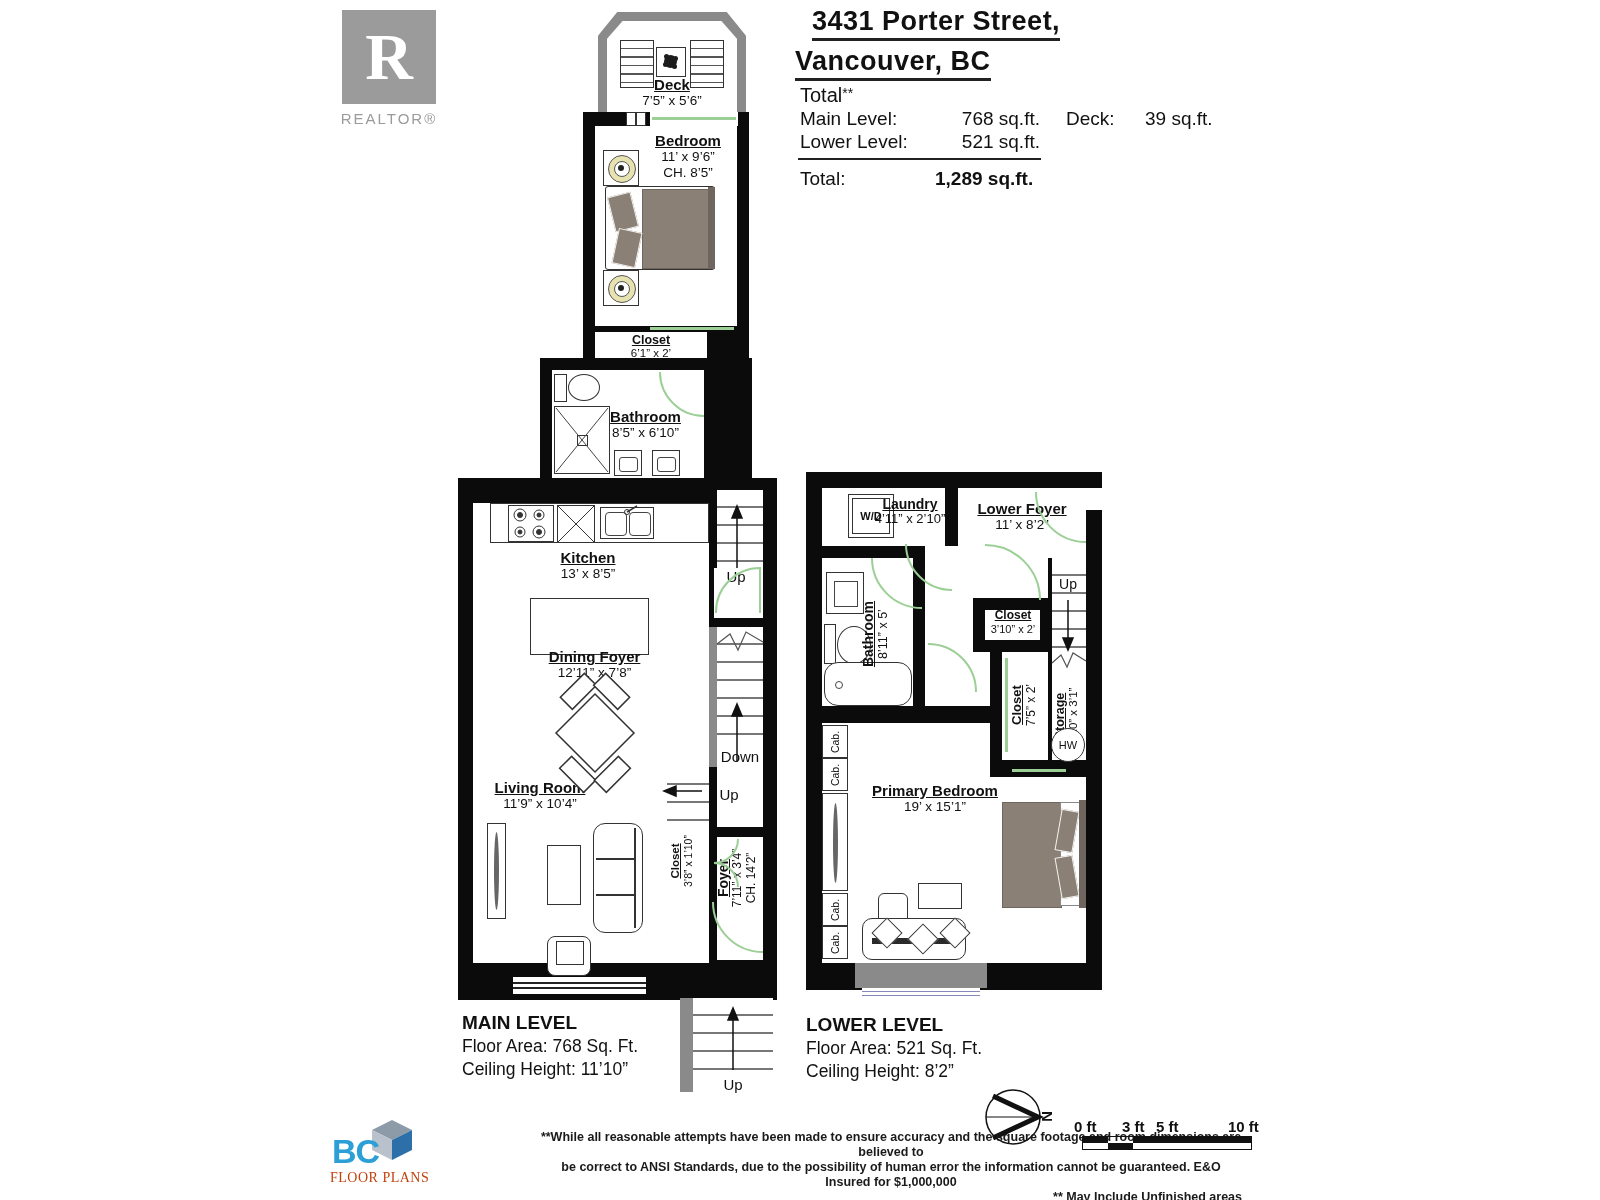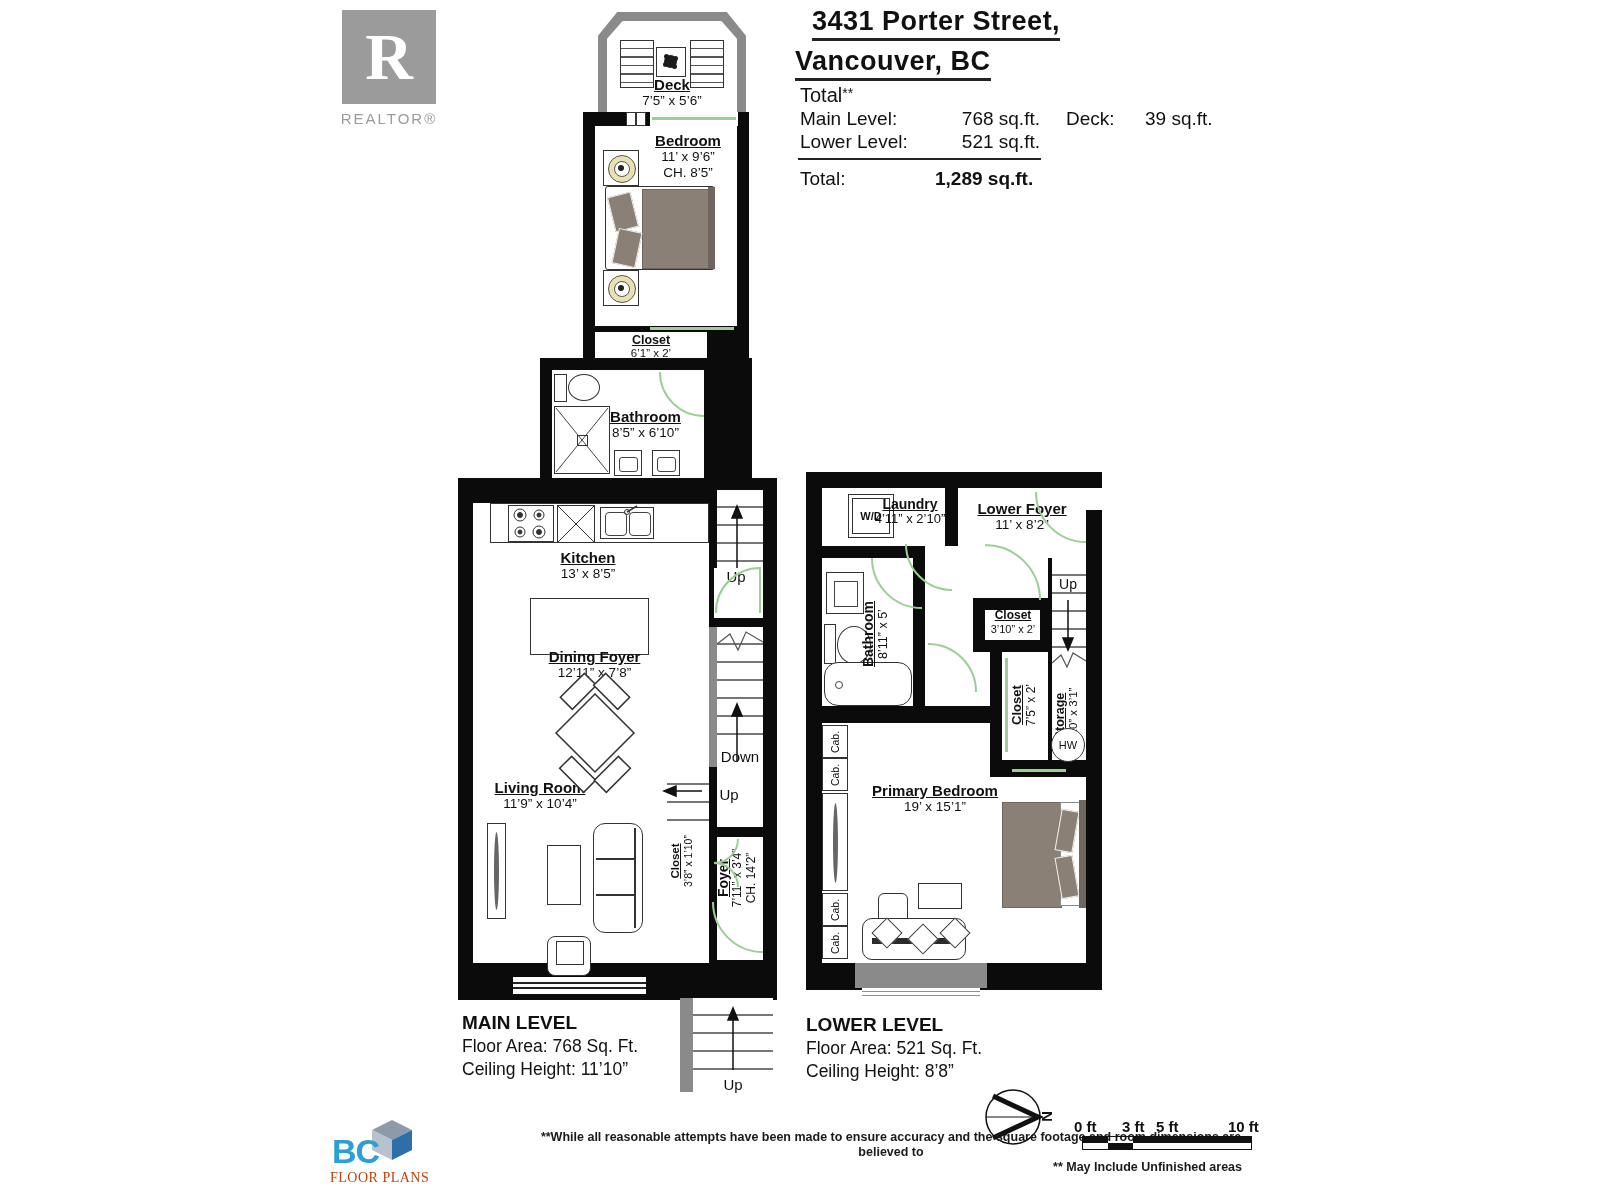--- a/index.html
+++ b/index.html
@@ -302,21 +302,21 @@
   <div class="abs" style="left:872px;top:938px;width:86px;height:6px;background:#2a2a2a;"></div>
   <div class="furn" style="left:876px;top:922px;width:22px;height:22px;transform:rotate(45deg);"></div>
   <div class="furn" style="left:912px;top:928px;width:22px;height:22px;transform:rotate(45deg);"></div>
   <div class="furn" style="left:944px;top:922px;width:22px;height:22px;transform:rotate(45deg);"></div>
 
   <div class="gwall" style="left:855px;top:963px;width:132px;height:25px;background:#8a8a8a;"></div>
   <div class="room" style="left:862px;top:988px;width:118px;height:10px;background:linear-gradient(180deg,#fff 0 3px,#8888bb 3px 4px,#fff 4px 7px,#8888bb 7px 8px,#fff 8px 10px);"></div>
 
   <div class="cap-title" style="left:806px;top:1014px;">LOWER LEVEL</div>
   <div class="cap-line" style="left:806px;top:1038px;">Floor Area: 521 Sq. Ft.</div>
-  <div class="cap-line" style="left:806px;top:1061px;">Ceiling Height: 8’8”</div>
+  <div class="cap-line" style="left:806px;top:1061px;">Ceiling Height: 8’2”</div>
 
   <svg class="overlay" width="1600" height="1200" viewBox="0 0 1600 1200">
 
     <path d="M556 408 L608 472 M608 408 L556 472" stroke="#444" stroke-width="1" fill="none"></path>
 
     <g stroke="#333" fill="none">
       <circle cx="520" cy="515" r="6"></circle>
         <circle cx="520" cy="515" r="2.5" fill="#333"></circle>
       <circle cx="539" cy="515" r="5"></circle>
         <circle cx="539" cy="515" r="2" fill="#333"></circle>
@@ -381,20 +381,21 @@
     </g>
   </svg>
 
   <div class="abs" style="left:330px;top:1128px;width:110px;height:60px;">
     <div style="position:absolute;left:2px;top:4px;font-size:34px;font-weight:bold;color:#2b9fd6;letter-spacing:-1px;">BC</div>
     <div style="position:absolute;left:0;top:42px;font-family:'Liberation Serif',serif;font-size:14px;color:#c2410c;letter-spacing:0.5px;white-space:nowrap;">FLOOR PLANS</div>
   </div>
 
   <div class="disc" style="left:540px;top:1130px;width:702px;">
     <div>**While all reasonable attempts have been made to ensure accuracy and the square footage and room dimensions are believed to</div>
+    <div>be correct to ANSI Standards, due to the possibility of human error the information cannot be guaranteed. E&amp;O Insured for $1,000,000</div>
     <div class="r">** May Include Unfinished areas</div>
   </div>
 
   <div style="position:absolute;left:1042px;top:1108px;font-size:15px;font-weight:bold;transform:rotate(90deg);">N</div>
 
   <div class="abs" style="left:1070px;top:1118px;width:200px;height:36px;font-size:15px;font-weight:bold;">
     <span style="position:absolute;left:4px;top:0;">0 ft</span>
     <span style="position:absolute;left:52px;top:0;">3 ft</span>
     <span style="position:absolute;left:86px;top:0;">5 ft</span>
     <span style="position:absolute;left:158px;top:0;">10 ft</span>

